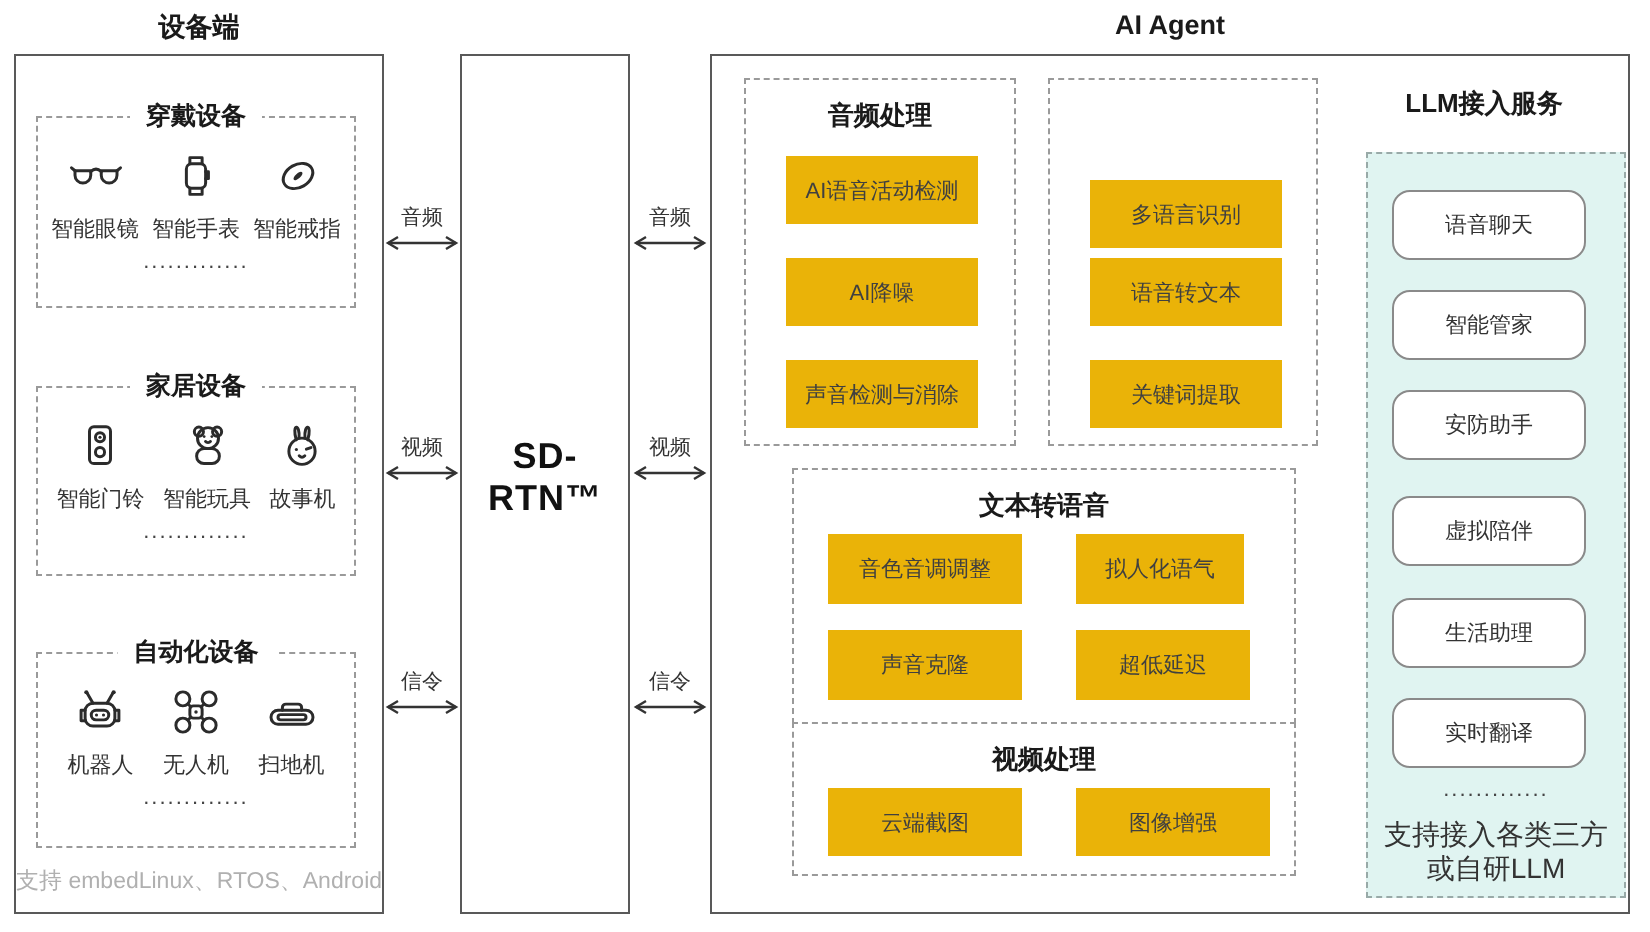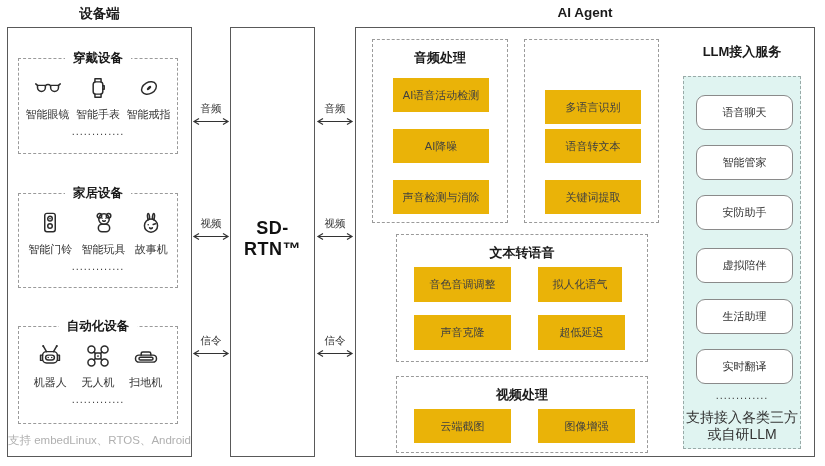--- a/index.html
+++ b/index.html
@@ -237,28 +237,28 @@
     </div>
 
     <div class="dash-sec" style="left:40px;top:206px;width:252px;height:128px;">
       <div class="sec-title">文本转语音</div>
       <div class="chip" style="left:17px;top:32px;width:97px;height:35px;">音色音调调整</div>
       <div class="chip" style="left:141px;top:32px;width:84px;height:35px;">拟人化语气</div>
       <div class="chip" style="left:17px;top:80px;width:97px;height:35px;">声音克隆</div>
       <div class="chip" style="left:141px;top:80px;width:87px;height:35px;">超低延迟</div>
     </div>
 
-    <div class="dash-sec" style="left:40px;top:348px;width:252px;height:77px;font-family:Liberation Serif, serif;">
+    <div class="dash-sec" style="left:40px;top:333px;width:252px;height:77px;font-family:Liberation Serif, serif;">
       <div class="sec-title">视频处理</div>
       <div class="chip" style="left:17px;top:32px;width:97px;height:34px;">云端截图</div>
       <div class="chip" style="left:141px;top:32px;width:97px;height:34px;">图像增强</div>
     </div>
 
     <div id="llm-title" style="left:327px;top:15px;width:118px;">LLM接入服务</div>
-    <div id="llm-box" style="left:327px;top:48px;width:118px;height:373px;padding-left:44px;">
+    <div id="llm-box" style="left:327px;top:48px;width:130px;height:373px;padding-left:44px;">
       <div class="pill" style="top:18px;">语音聊天</div>
       <div class="pill" style="top:68px;">智能管家</div>
       <div class="pill" style="top:118px;">安防助手</div>
       <div class="pill" style="top:171px;">虚拟陪伴</div>
       <div class="pill" style="top:222px;">生活助理</div>
       <div class="pill" style="top:272px;">实时翻译</div>
       <div class="llm-dots" style="top:312px;">.............</div>
       <div class="llm-note" style="top:332px;">支持接入各类三方</div>
       <div class="llm-note" style="top:349px;">或自研LLM</div>
     </div>

